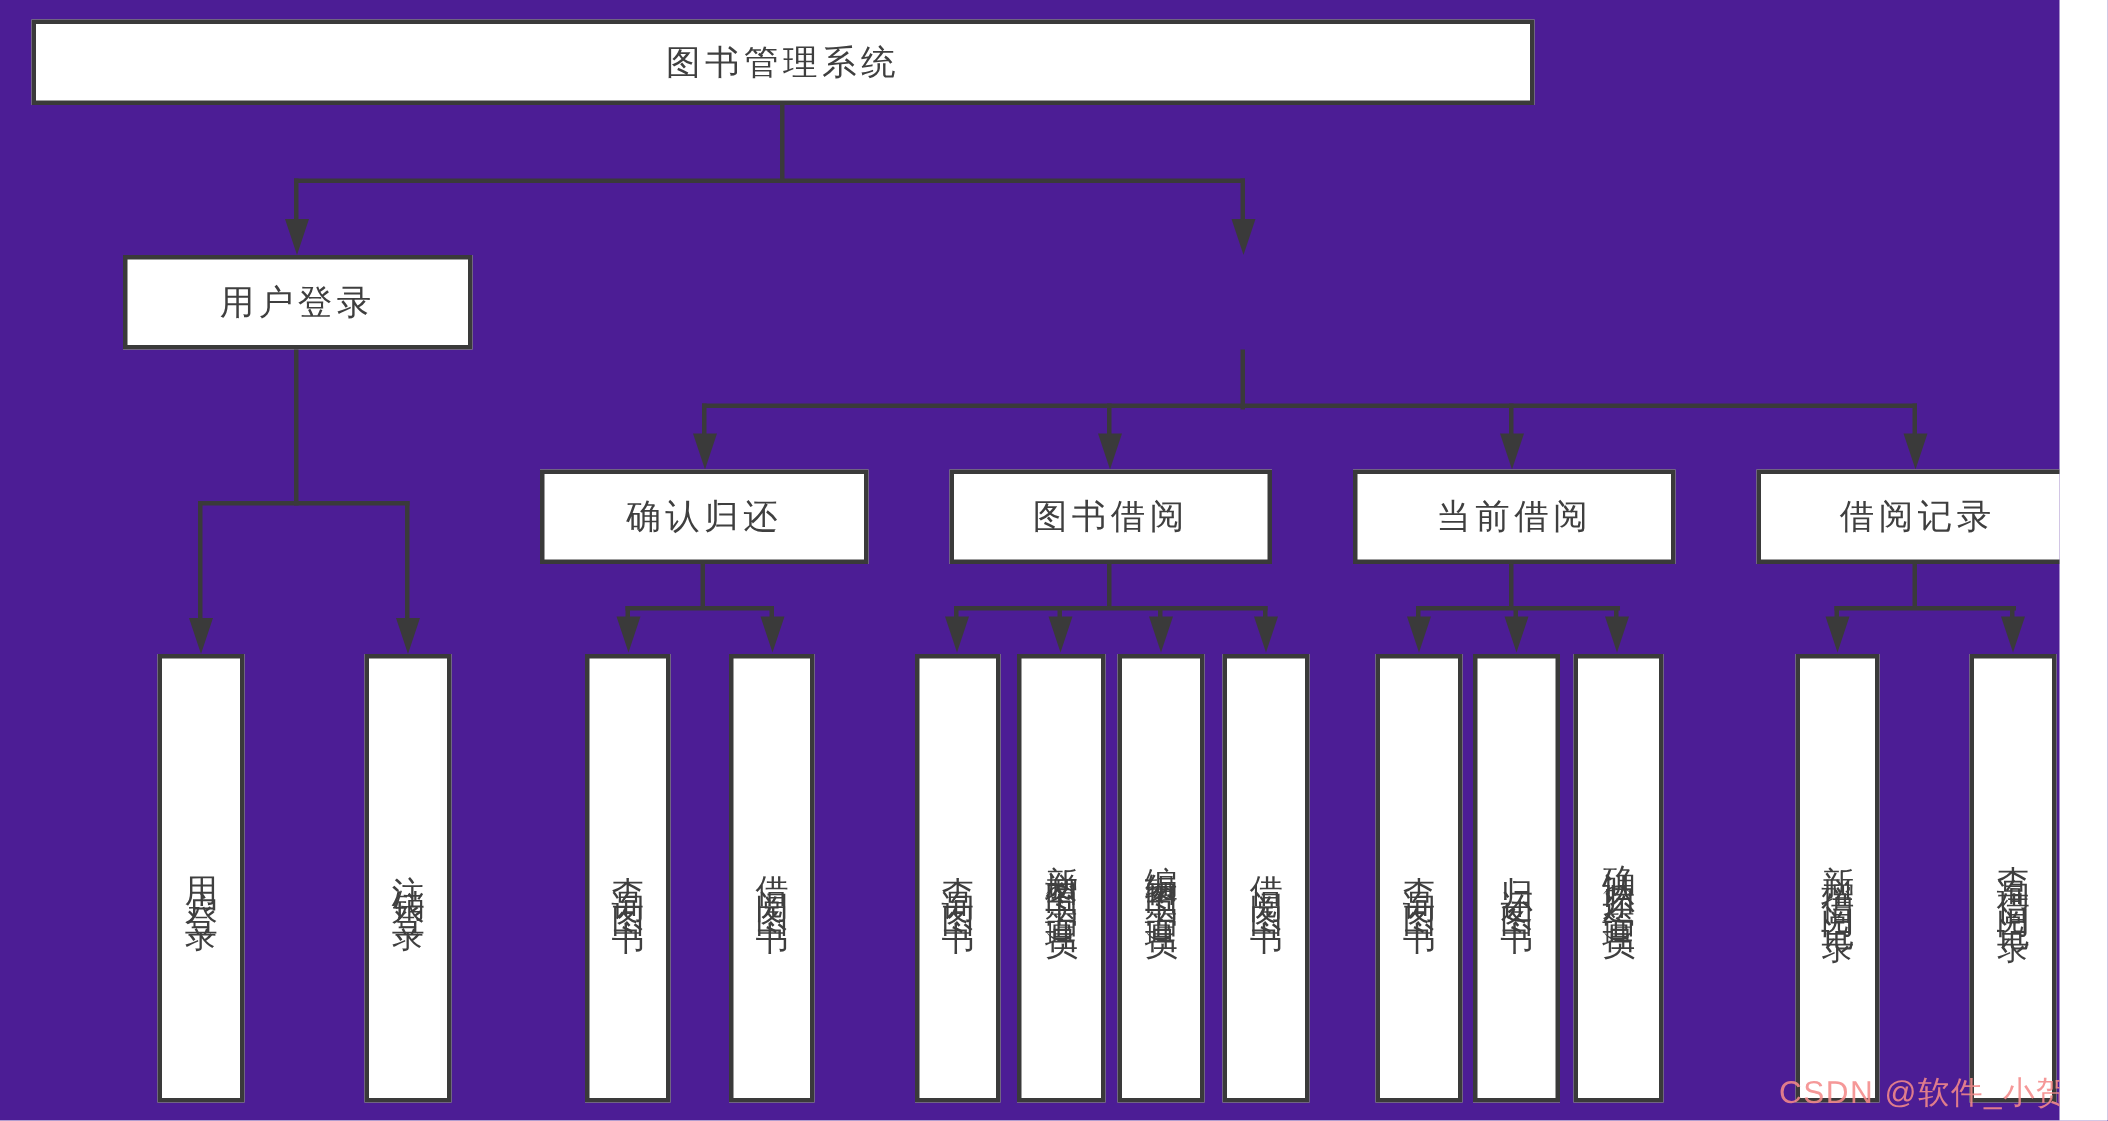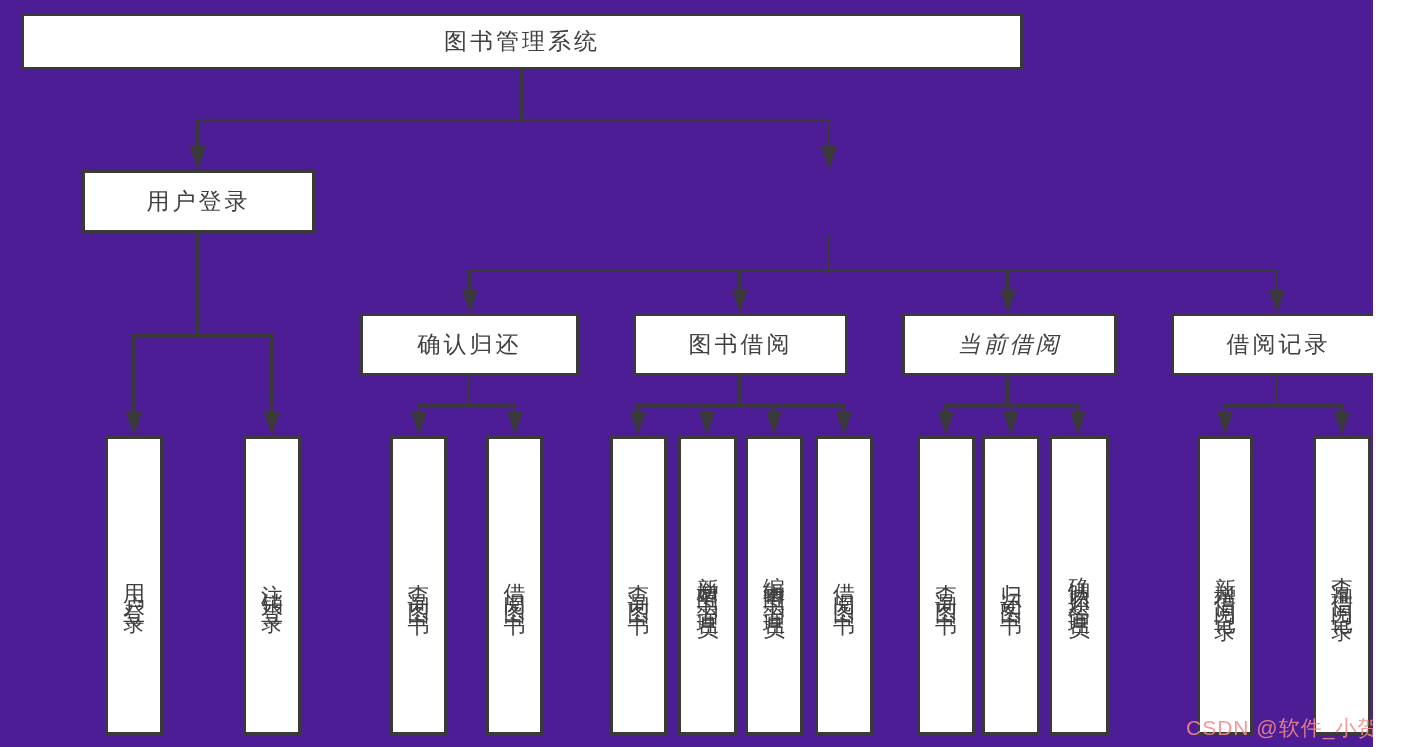--- a/index.html
+++ b/index.html
@@ -85,21 +85,21 @@
   <div class="ar" style="left:1000px;top:289px;"></div>
   <div class="vl" style="left:1275px;top:269px;height:22px;"></div>
   <div class="ar" style="left:1269px;top:289px;"></div>
 
   <div class="box hbox" style="left:360px;top:313px;width:219px;height:63px;">
     <span>确认归还</span>
   </div>
   <div class="box hbox" style="left:633px;top:313px;width:215px;height:63px;">
     <span>图书借阅</span>
   </div>
-  <div class="box hbox" style="left:902px;top:313px;width:215px;height:63px;font-style:italic;">
+  <div class="box hbox" style="left:902px;top:313px;width:215px;height:63px;">
     <span>当前借阅</span>
   </div>
   <div class="box hbox" style="left:1171px;top:313px;width:215px;height:63px;">
     <span>借阅记录</span>
   </div>
 
   <div class="vl" style="left:467px;top:376px;height:30px;"></div>
   <div class="hl" style="left:417px;top:404px;width:99px;"></div>
   <div class="vl" style="left:417px;top:404px;height:10px;"></div>
   <div class="ar" style="left:411px;top:411px;"></div>

